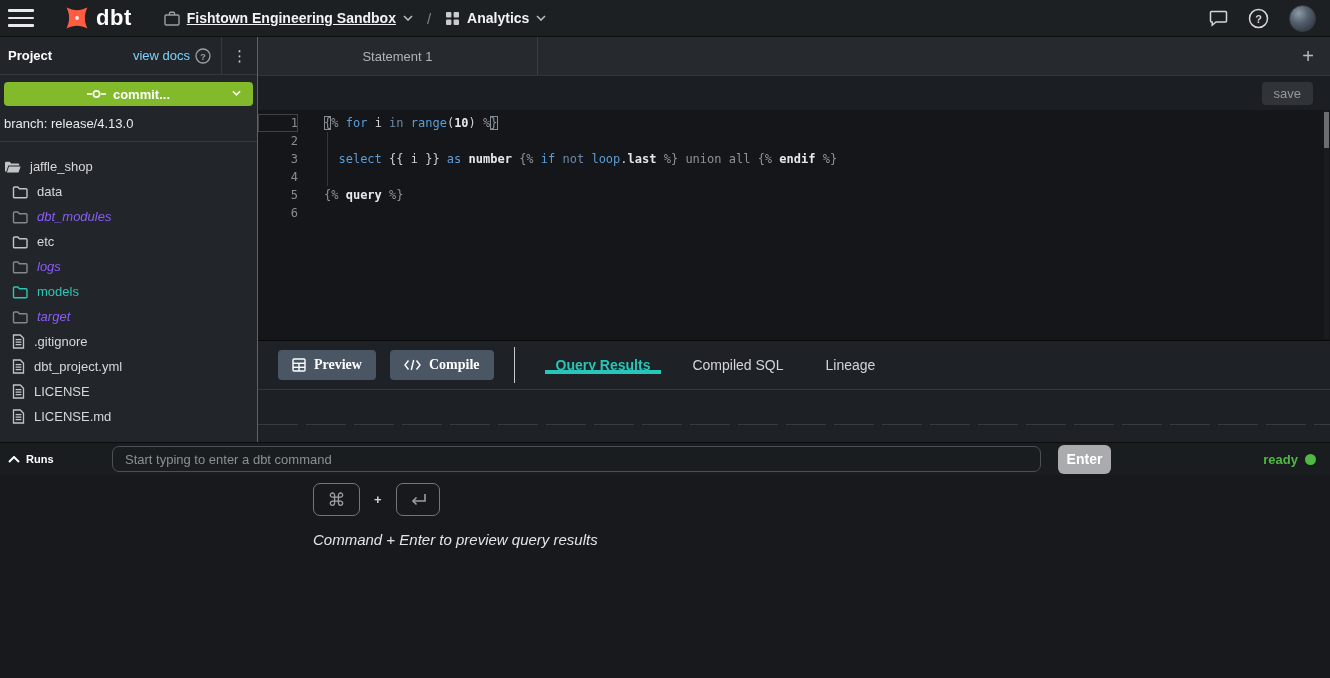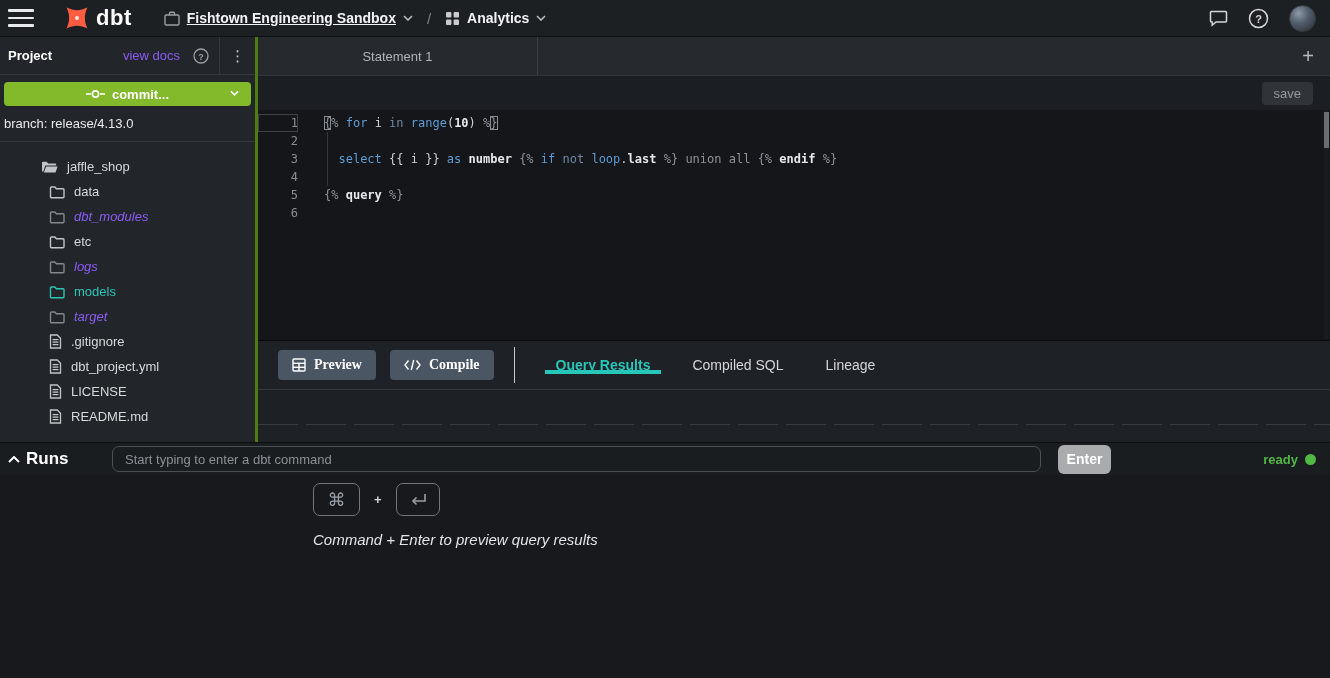--- a/index.html
+++ b/index.html
@@ -23,39 +23,39 @@
   .topbar-spacer { flex:1; }
   .top-icon { margin-right:20px; cursor:pointer; display:flex; align-items:center; }
   .avatar { width:27px; height:27px; border-radius:50%; margin-right:14px; cursor:pointer;
             background:radial-gradient(circle at 35% 30%, #8d9aa8 0%, #55606e 40%, #23282f 100%);
             border:1px solid #3a3f45; }
 
   
   .body { flex:1; display:flex; min-height:0; }
 
   
-  .sidebar { width:258px; flex:0 0 258px; background:#22262a; border-right:3px solid #4d7c0f;
+  .sidebar { width:258px; flex:0 0 258px; background:#22262a; border-right:1px solid #4d7c0f;
              display:flex; flex-direction:column; }
   .sidebar-header { height:38px; display:flex; align-items:center; border-bottom:1px solid #36393d;
                     padding:0 0 0 8px; flex:0 0 38px; }
   .sb-title { color:#fff; font-weight:bold; font-size:13px; }
-  .viewdocs { margin-left:auto; display:flex; align-items:center; gap:13px; color:#8b5cf6;
+  .viewdocs { margin-left:auto; display:flex; align-items:center; gap:5px; color:#7dd3fc;
               font-size:13px; cursor:pointer; padding-right:10px; }
   .sb-vdiv { width:1px; height:38px; background:#36393d; }
   .kebab { width:35px; text-align:center; color:#c9cbce; font-size:15px; cursor:pointer;
            letter-spacing:0; line-height:38px; }
   .commit-btn { margin:7px 4px 0 4px; height:24px; border:none; border-radius:4px;
                 background:#82ba2b; color:#fff; font-weight:bold; font-size:13px;
                 display:flex; align-items:center; justify-content:center; gap:7px;
                 cursor:pointer; position:relative; font-family:inherit; width:calc(100% - 8px); }
   .commit-caret { position:absolute; right:12px; top:8px; }
   .branch { color:#e8eaec; font-size:13px; padding:10px 4px 10px 4px; border-bottom:1px solid #36393d; }
   .tree { padding-top:12px; overflow:hidden; }
   .tree-item { height:25px; display:flex; align-items:center; gap:9px; font-size:13px;
-               color:#d6d8da; cursor:pointer; padding-left:12px;margin-left:37px; }
+               color:#d6d8da; cursor:pointer; padding-left:12px; }
   .tree-item.root { padding-left:4px; }
   .tree-item .ticon { display:flex; align-items:center; color:#c2c5c8; }
   .tree-item.ghost { color:#8b5cf6; font-style:italic; }
   .tree-item.ghost .ticon { color:#84888f; }
   .tree-item.active { color:#2cc5b6; }
   .tree-item.active .ticon { color:#2cc5b6; }
 
   
   .main { flex:1; display:flex; flex-direction:column; min-width:0; }
   .tabbar { height:39px; flex:0 0 39px; background:#26292d; display:flex; align-items:stretch;
@@ -110,21 +110,21 @@
          align-items:center; justify-content:center; color:#9aa0a6; font-size:18px;
          background:transparent; }
   .kbd.enter { width:44px; }
   .kbd-plus { color:#d4d6d9; font-size:13px; font-weight:bold; }
   .hint { position:absolute; left:55px; top:106px; color:#e2e4e6; font-style:italic; font-size:15px; }
 
   
   .statusbar { height:33px; flex:0 0 33px; background:#1a1d20; border-top:1px solid #0c0d0f;
                display:flex; align-items:center; position:relative; }
   .runs { display:flex; align-items:center; gap:6px; margin-left:8px; color:#fff;
-          font-weight:bold; font-size:17px; cursor:pointer; }
+          font-weight:bold; font-size:11px; cursor:pointer; }
   .cmd-input { position:absolute; left:112px; width:929px; height:26px; background:transparent;
                border:1px solid #4b5056; border-radius:7px; color:#d6d8da; font-size:13px;
                padding:0 12px; font-family:inherit; outline:none; }
   .cmd-input::placeholder { color:#8b9095; }
   .enter-btn { position:absolute; left:1058px; width:53px; height:29px; background:#a9abad;
                border:none; border-radius:6px; color:#fff; font-weight:bold; font-size:14px;
                font-family:inherit; cursor:pointer; }
   .ready { position:absolute; right:14px; display:flex; align-items:center; gap:7px;
            color:#52b744; font-weight:bold; font-size:13px; }
   .ready-dot { width:11px; height:11px; border-radius:50%; background:#52b744; }
@@ -318,21 +318,21 @@
           </div>
           <div class="tree-item">
             <span class="ticon">
               <svg width="13" height="15" viewBox="0 0 13 15" fill="none" stroke="currentColor" stroke-width="1.3">
                 <path d="M1.5 1 h6.8 l3.2 3.2 V14 H1.5 Z"></path>
                 <line x1="3.6" y1="5.6" x2="9.4" y2="5.6"></line>
                 <line x1="3.6" y1="8.1" x2="9.4" y2="8.1"></line>
                 <line x1="3.6" y1="10.6" x2="9.4" y2="10.6"></line>
               </svg>
             </span>
-            <span>README.md</span>
+            <span>LICENSE.md</span>
           </div>
         </div>
     </aside>
 
     <section class="main">
       <div class="tabbar">
         <div class="tab">Statement 1</div>
         <div class="tab-plus">+</div>
       </div>
       <div class="editor-toolbar">

